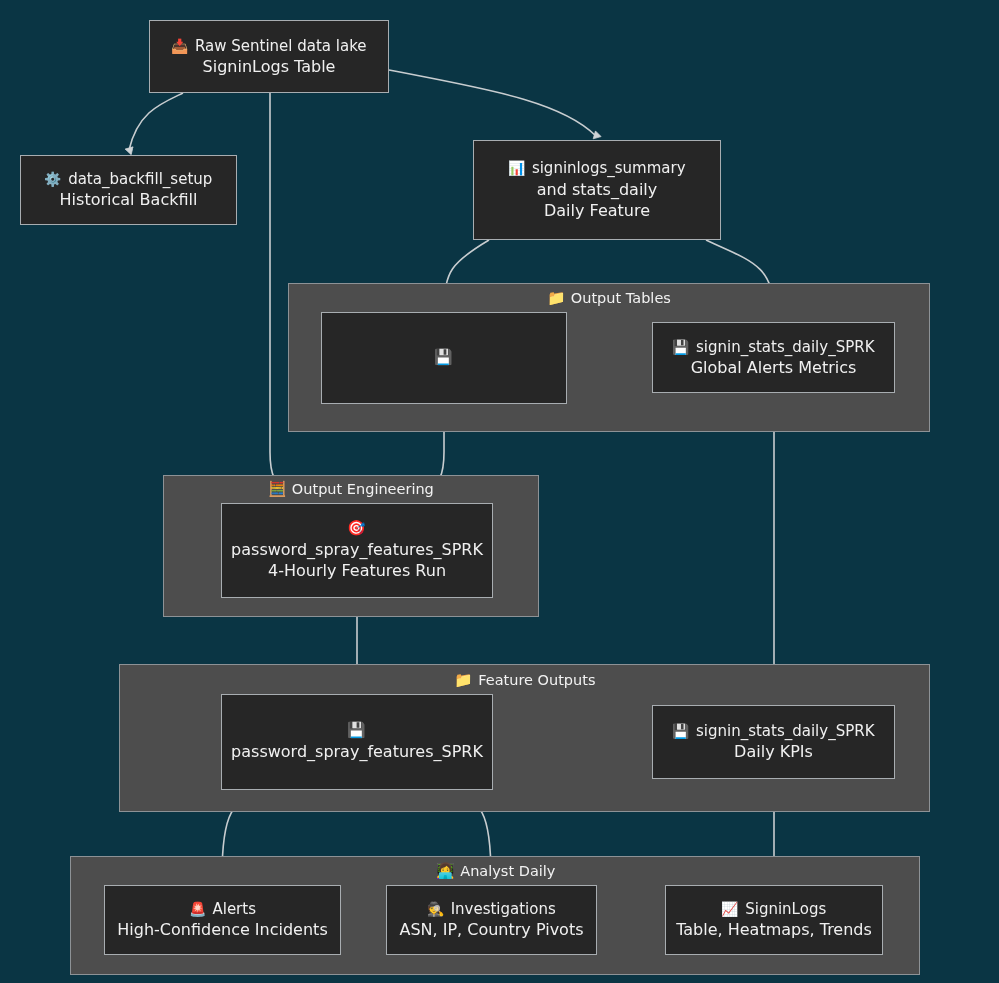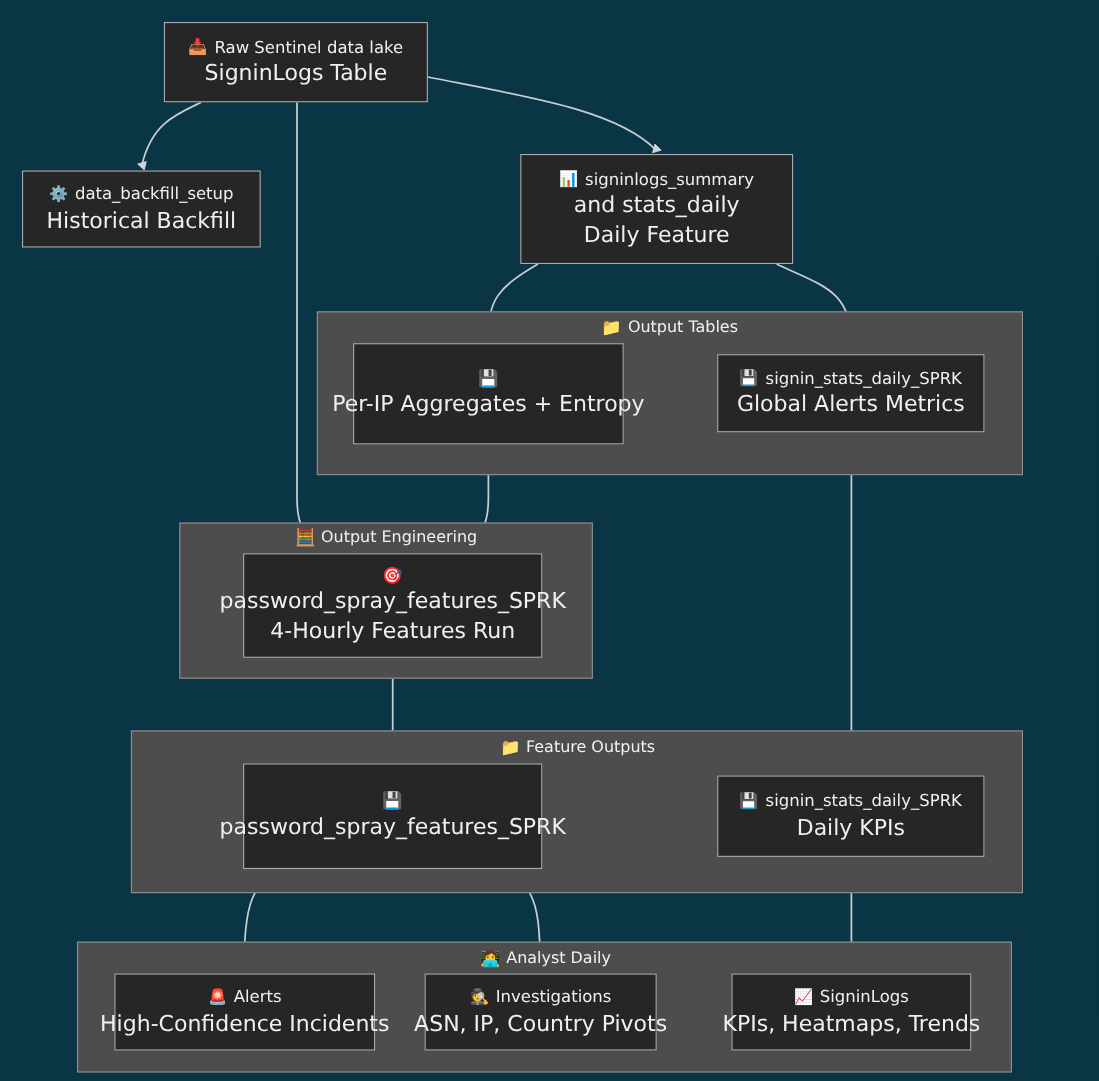--- a/index.html
+++ b/index.html
@@ -70,21 +70,21 @@
   }
   .node .line1 {
     font-size: 15px;
     white-space: nowrap;
     display: flex;
     align-items: center;
     gap: 6px;
     justify-content: center;
   }
   .node .line2, .node .line3 {
-    font-size: 20px;
+    font-size: 16px;
     white-space: nowrap;
   }
   .node .stackicon {
     font-size: 15px;
     line-height: 1.3;
     display: block;
   }
   .node .nicon {
     font-size: 14px;
     line-height: 1;
@@ -169,21 +169,20 @@
     <div class="line1">
       <span class="nicon">📊</span>
       <span>signinlogs_summary</span>
     </div>
     <div class="line2">and stats_daily</div>
     <div class="line3">Daily Feature</div>
   </div>
 
   <div class="node" style="left:321px; top:312px; width:246px; height:92px;">
     <div class="stackicon">💾</div>
-    <div class="line3">Per-IP Aggregates + Entropy</div>
   </div>
 
   <div class="node" style="left:652px; top:322px; width:243px; height:71px;">
     <div class="line1">
       <span class="nicon">💾</span>
       <span>signin_stats_daily_SPRK</span>
     </div>
     <div class="line2">Global Alerts Metrics</div>
   </div>
 
@@ -220,16 +219,16 @@
       <span>Investigations</span>
     </div>
     <div class="line2">ASN, IP, Country Pivots</div>
   </div>
 
   <div class="node" style="left:665px; top:885px; width:218px; height:70px;">
     <div class="line1">
       <span class="nicon">📈</span>
       <span>SigninLogs</span>
     </div>
-    <div class="line2">KPIs, Heatmaps, Trends</div>
+    <div class="line2">Table, Heatmaps, Trends</div>
   </div>
 
 </div>
 
 </body></html>

